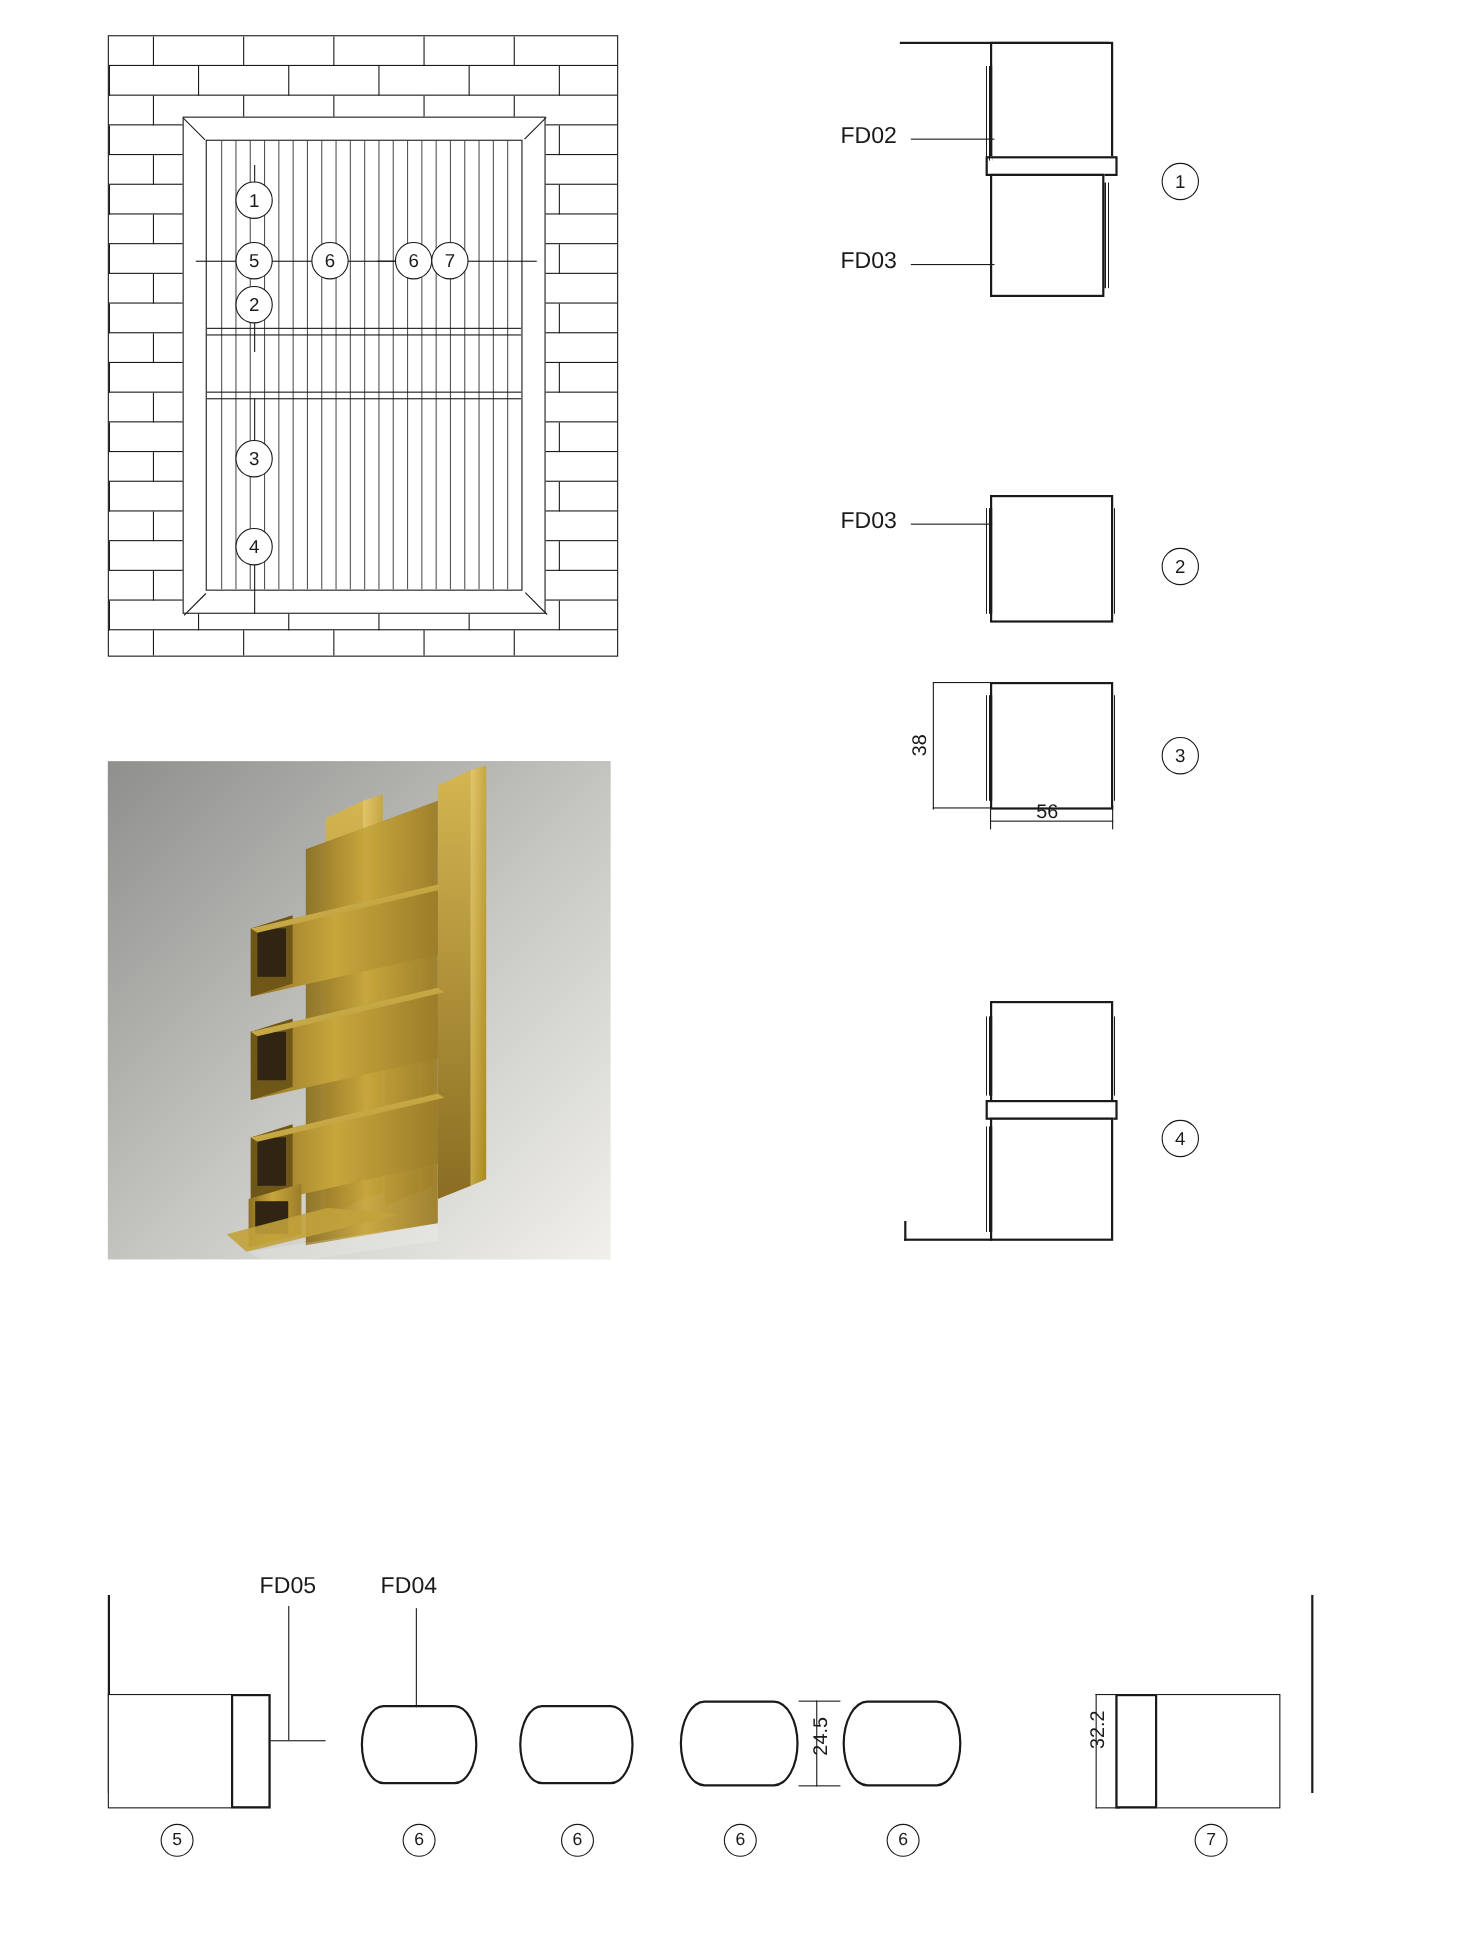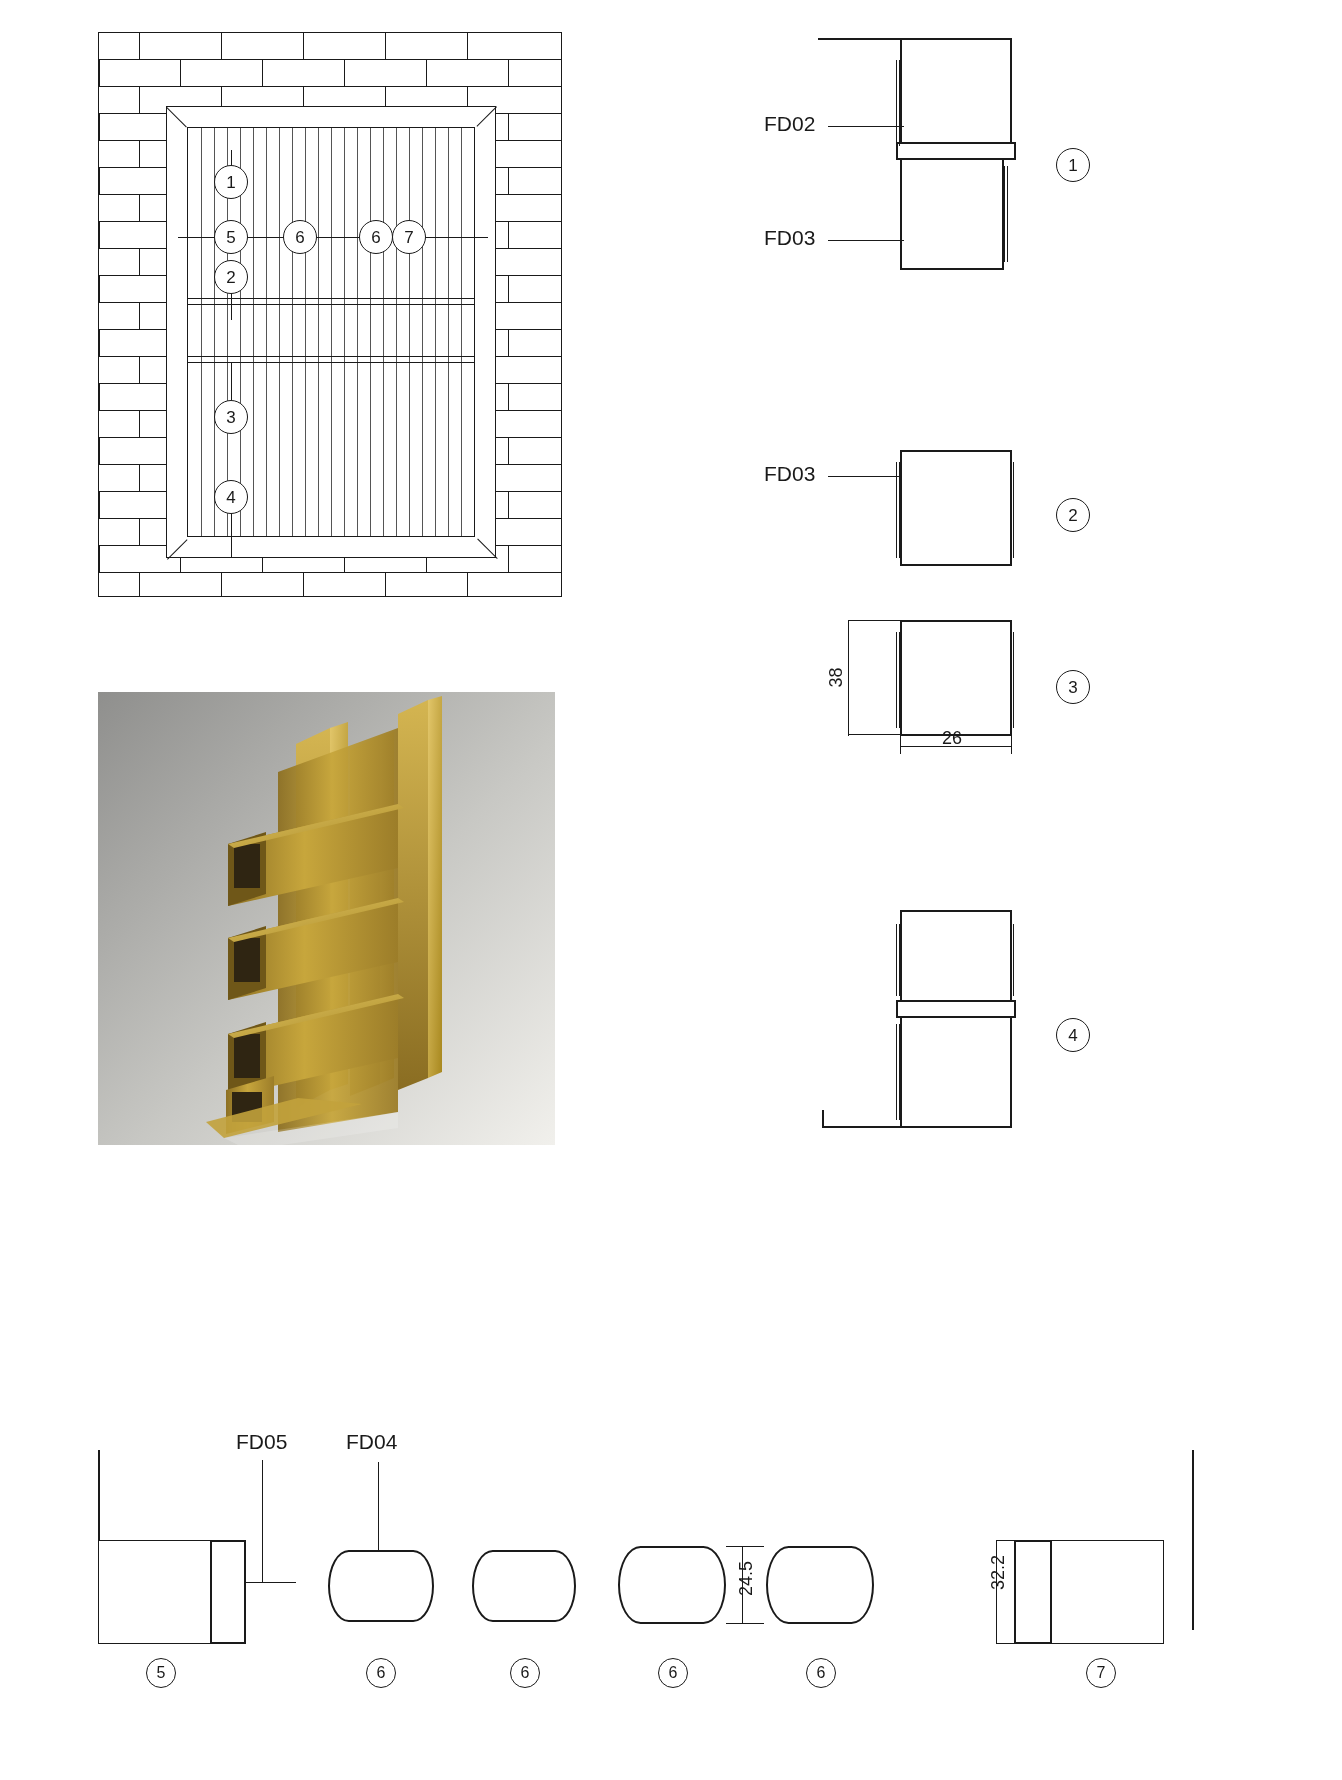--- a/index.html
+++ b/index.html
@@ -459,21 +459,21 @@
     <div class="hatch" style="left:250px; top:20px; width:6px; height:96px;"></div>
 
     <div class="dimline" style="left:88px; top:8px; width:1.4px; height:116px;"></div>
     <div class="dimline" style="left:88px; top:8px; width:54px; height:1.2px;"></div>
     <div class="dimline" style="left:88px; top:122px; width:54px; height:1.2px;"></div>
     <div class="dimtext rot" style="left:46px; top:55px; width:60px; text-align:center;">38</div>
 
     <div class="dimline" style="left:140px; top:134px; width:112px; height:1.4px;"></div>
     <div class="dimline" style="left:140px; top:120px; width:1.2px; height:22px;"></div>
     <div class="dimline" style="left:251px; top:120px; width:1.2px; height:22px;"></div>
-    <div class="dimtext" style="left:182px; top:116px;">26</div>
+    <div class="dimtext" style="left:182px; top:116px;">56</div>
 
     <div class="bubble" style="left:296px; top:58px;">
         <span>3</span>
       </div>
   </div>
 
   <div class="abs" style="left:760px; top:890px; width:420px; height:280px;">
     <div class="tube" style="left:140px; top:20px; width:112px; height:104px;"></div>
     <div class="tube" style="left:136px; top:110px; width:120px; height:18px;"></div>
     <div class="tube" style="left:140px; top:126px; width:112px; height:112px;"></div>

